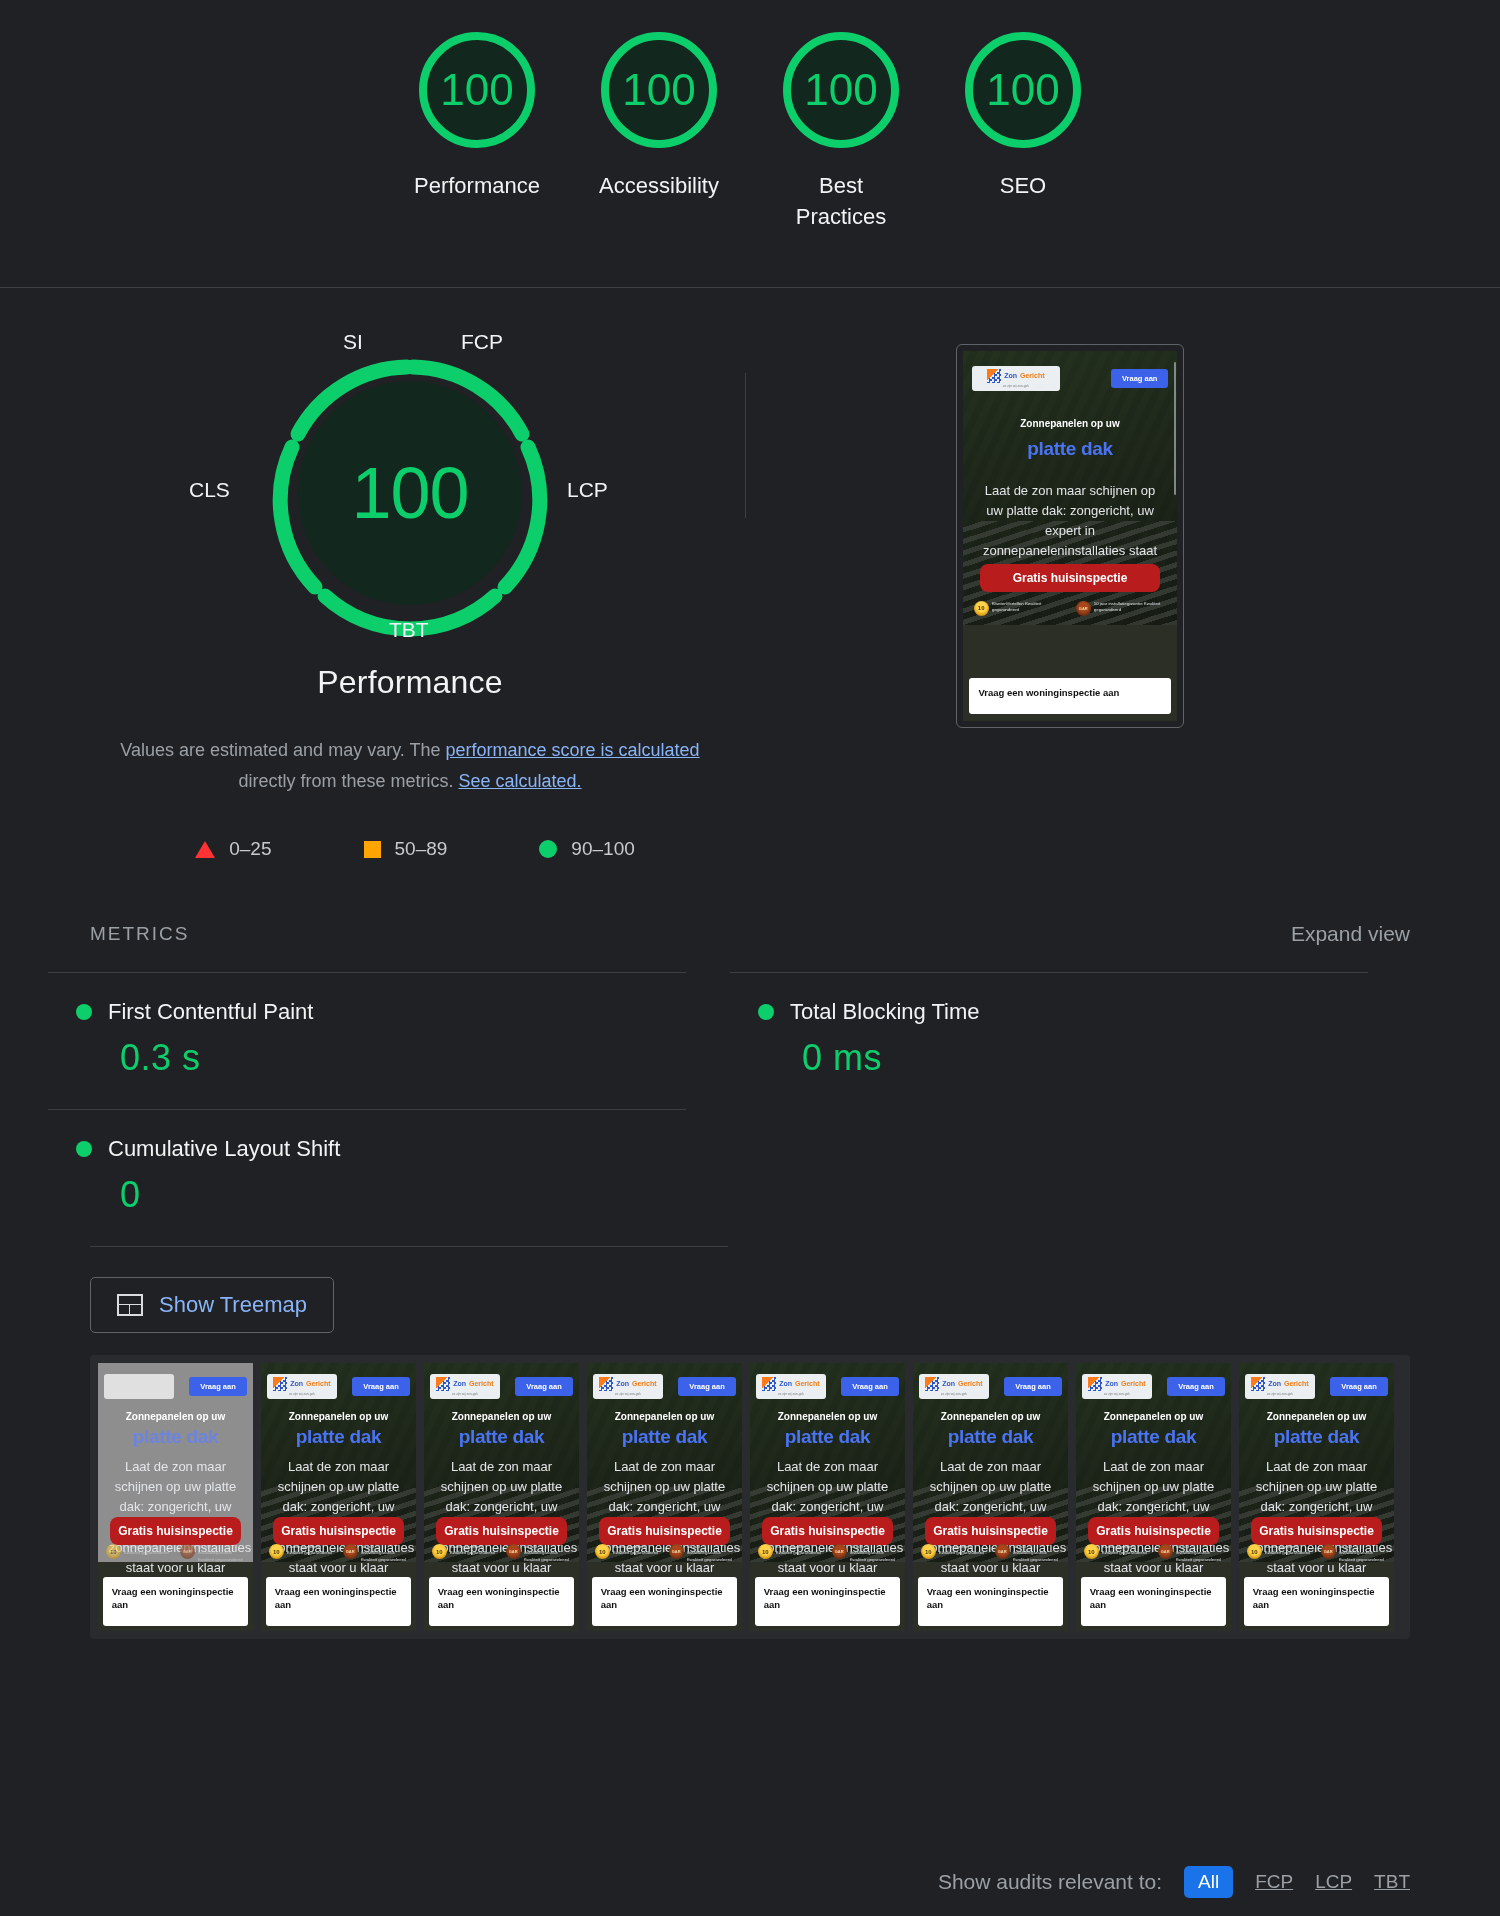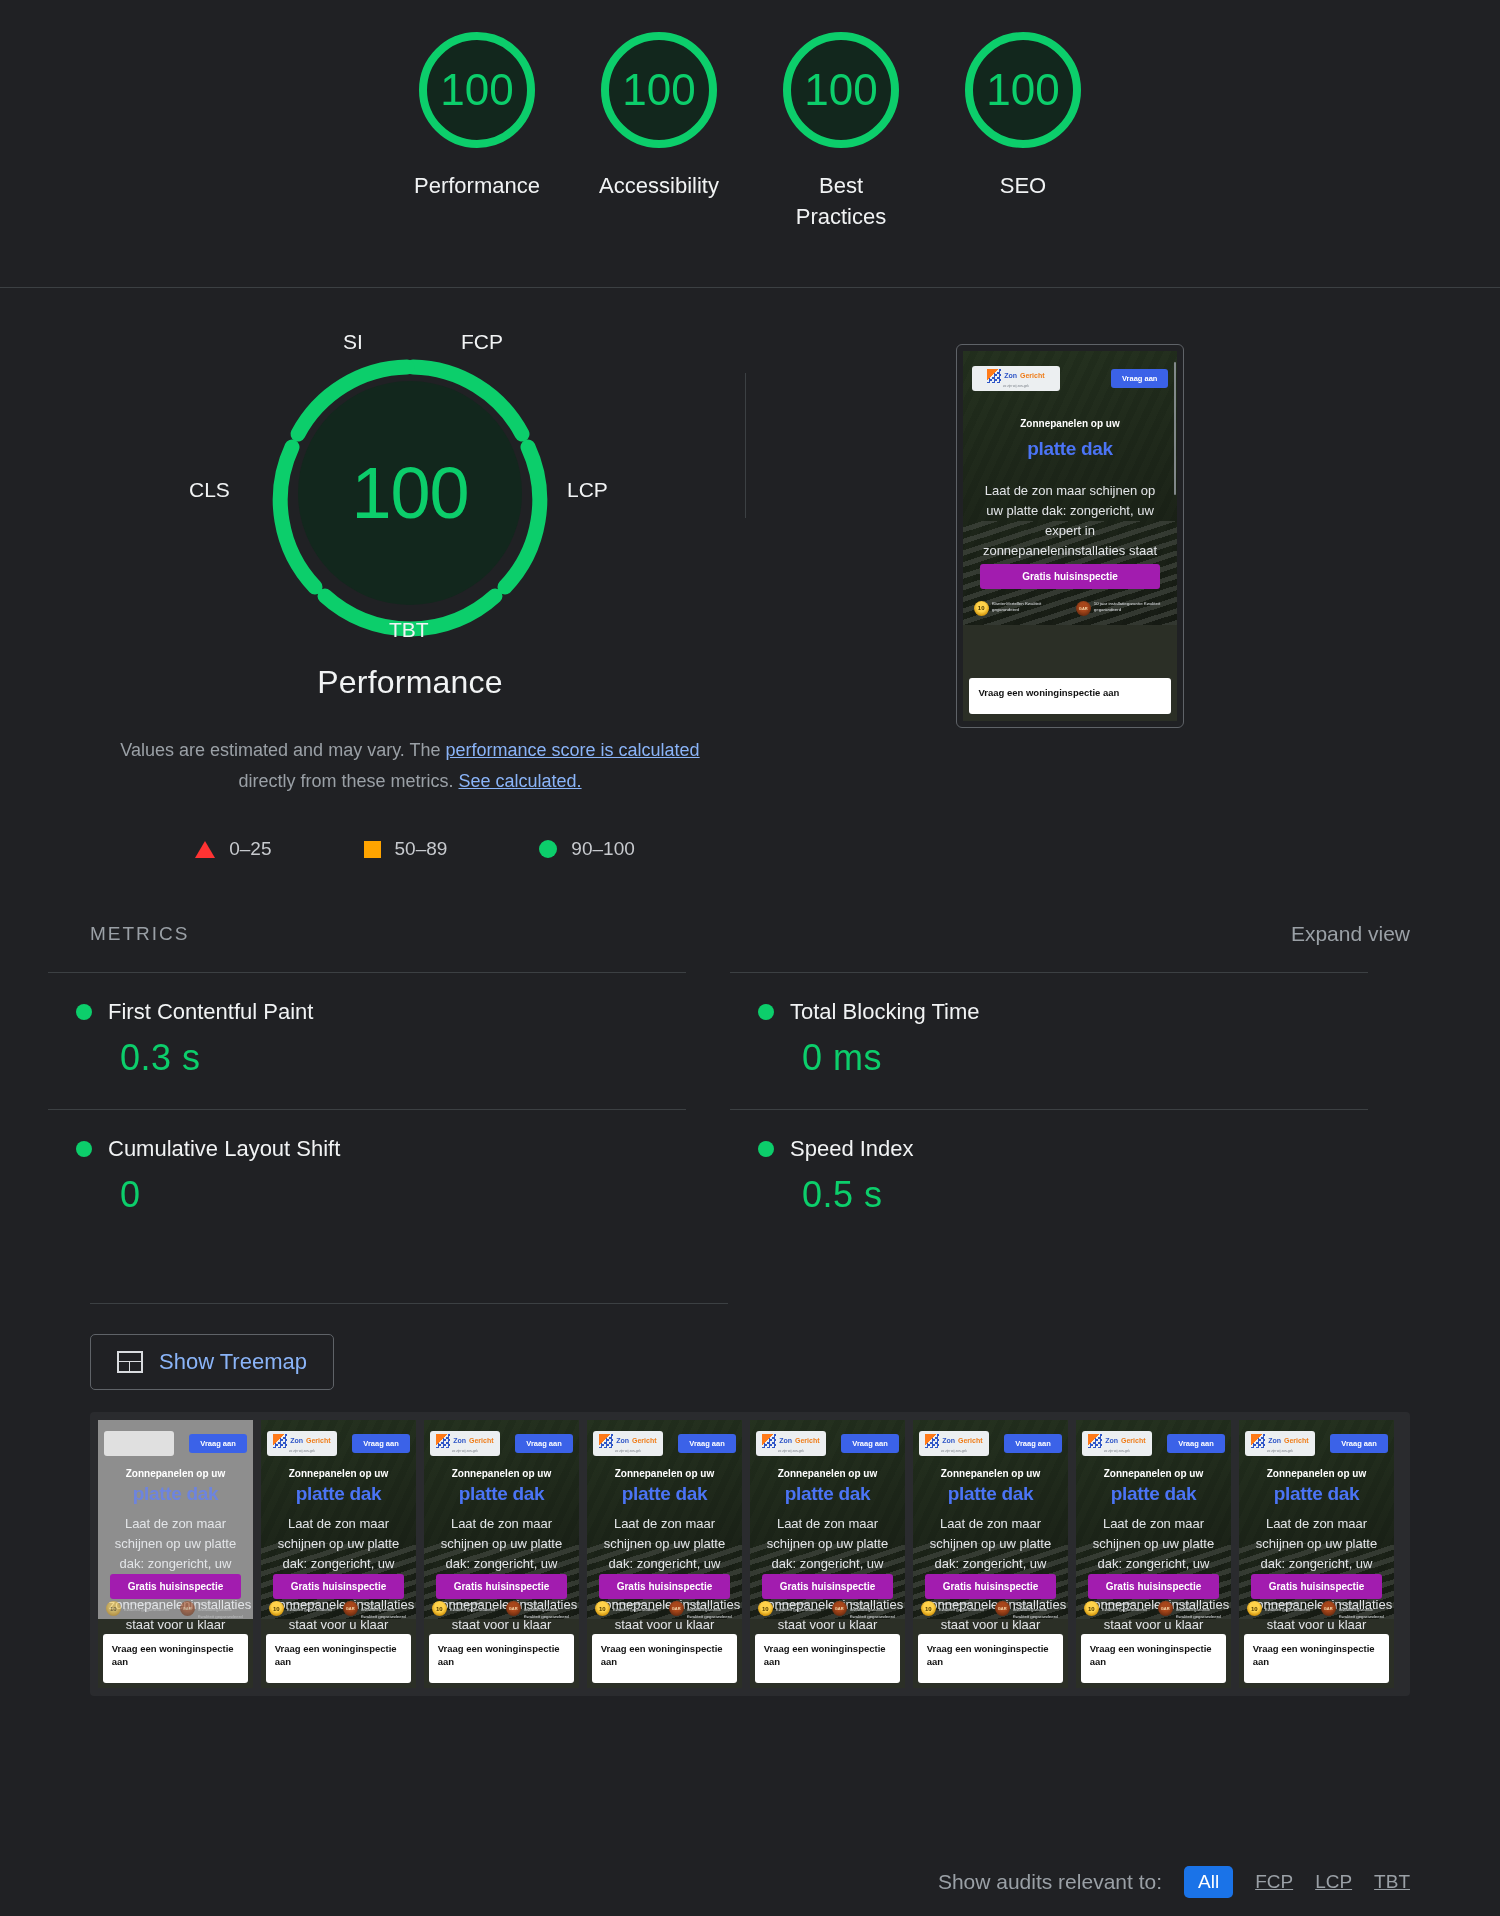--- a/index.html
+++ b/index.html
@@ -201,23 +201,23 @@
     font-size: 19px; font-weight: bold; z-index: 3;
     letter-spacing: -.3px;
   }
   .mock .sub {
     position: absolute; top: 35%; left: 7%; right: 7%;
     text-align: center; color: #e3e5e8;
     font-size: 13px; line-height: 1.55; z-index: 3;
   }
   .mock .cta-main {
     position: absolute; top: 57.5%; left: 8%; right: 8%;
-    background: #a21caf; color: #fff;
-    font-size: 10px; font-weight: bold;
-    text-align: center; padding: 7px 0; border-radius: 3px; z-index: 3;
+    background: #b91c1c; color: #fff;
+    font-size: 12px; font-weight: bold;
+    text-align: center; padding: 7px 0; border-radius: 8px; z-index: 3;
   }
   .mock .badges {
     position: absolute; top: 67.5%; left: 5%; right: 5%;
     display: flex; gap: 6%; z-index: 3;
   }
   .mock .badge { display: flex; gap: 3px; align-items: flex-start; width: 47%; }
   .mock .bmark {
     width: 15px; height: 15px; border-radius: 50%;
     background: radial-gradient(circle at 50% 40%, #ffd24a 40%, #d79b12 70%, #8a5c06);
     color: #4a3500; font-size: 6px; font-weight: bold;
@@ -464,27 +464,20 @@
       </div>
       <div class="m-val">0 ms</div>
     </div>
     <div class="metric">
       <div class="metric-head">
         <div class="m-dot"></div>
         <div class="m-name">Cumulative Layout Shift</div>
       </div>
       <div class="m-val">0</div>
     </div>
-    <div class="metric">
-      <div class="metric-head">
-        <div class="m-dot"></div>
-        <div class="m-name">Speed Index</div>
-      </div>
-      <div class="m-val">0.5 s</div>
-    </div>
     <div class="metric blank"></div>
   </div>
   <div class="last-sep"></div>
 
   <div class="treemap-row">
     <button class="treemap-btn">
       <span class="tm-icon">
         <i class="top"></i>
           <i class="bl"></i>
           <i class="br"></i>

